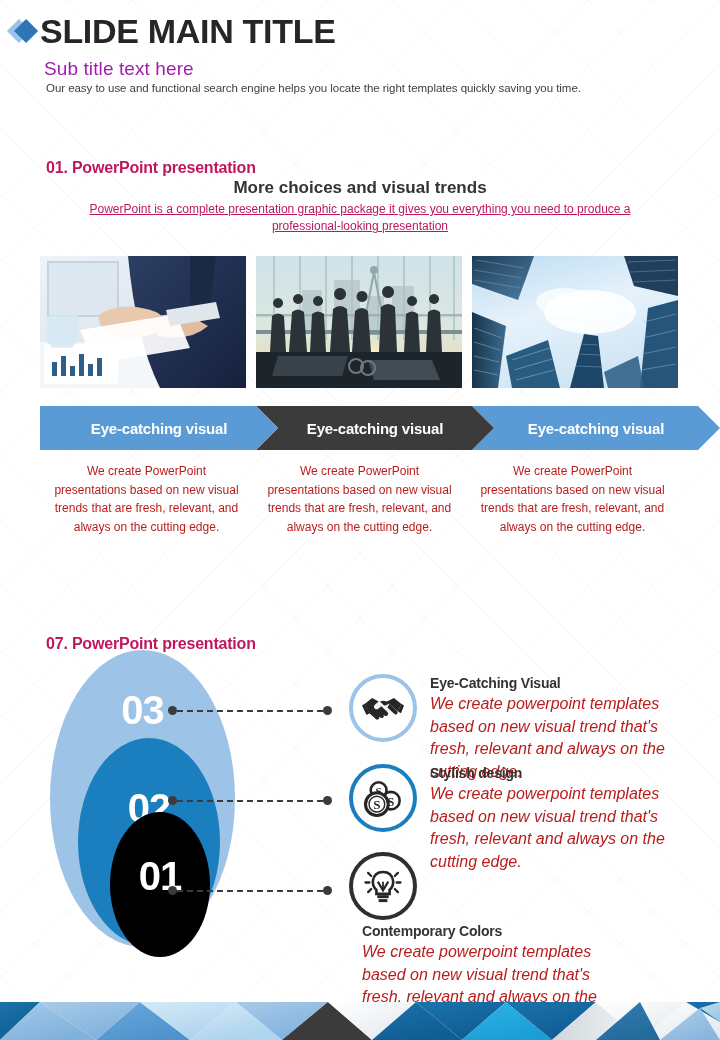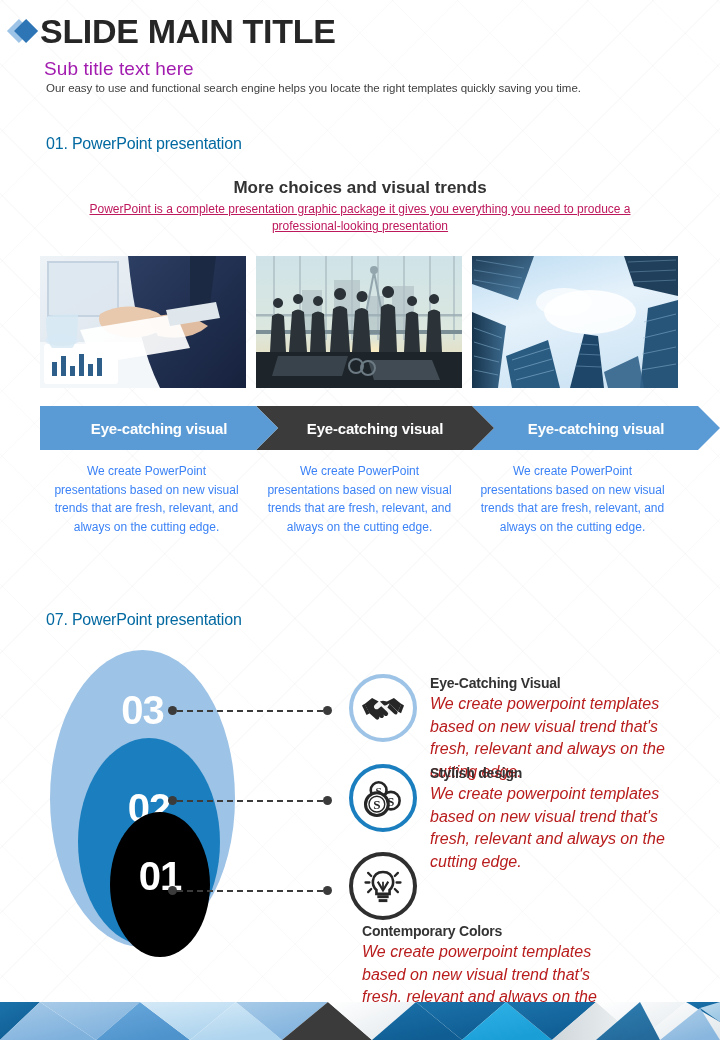--- a/index.html
+++ b/index.html
@@ -74,23 +74,24 @@
     font-size: 11.5px;
     color: #404040;
     letter-spacing: -0.05px;
     white-space: nowrap;
   }
 
   
   .section-heading {
     position: absolute;
     font-size: 16px;
-    font-weight: normal;
-    color: #0369a1;
+    font-weight: bold;
+    color: #be185d;
     letter-spacing: -0.2px;
+    margin-top: 24px;
   }
   #sec1-heading { left: 46px; top: 135px; }
   #sec2-heading { left: 46px; top: 611px; }
 
   
   .s1-title {
     position: absolute;
     left: 0; top: 178px;
     width: 720px;
     text-align: center;
@@ -151,21 +152,21 @@
     position: absolute;
     left: 40px; top: 462px;
     width: 640px;
     display: flex;
   }
   .col-desc {
     width: 213px;
     text-align: center;
     font-size: 12px;
     line-height: 1.55;
-    color: #3b82f6;
+    color: #b91c1c;
     padding: 0 12px;
   }
 
   
   .ellipse-group {
     position: absolute;
     left: 50px; top: 650px;
     width: 200px; height: 300px;
   }
   .ell {

